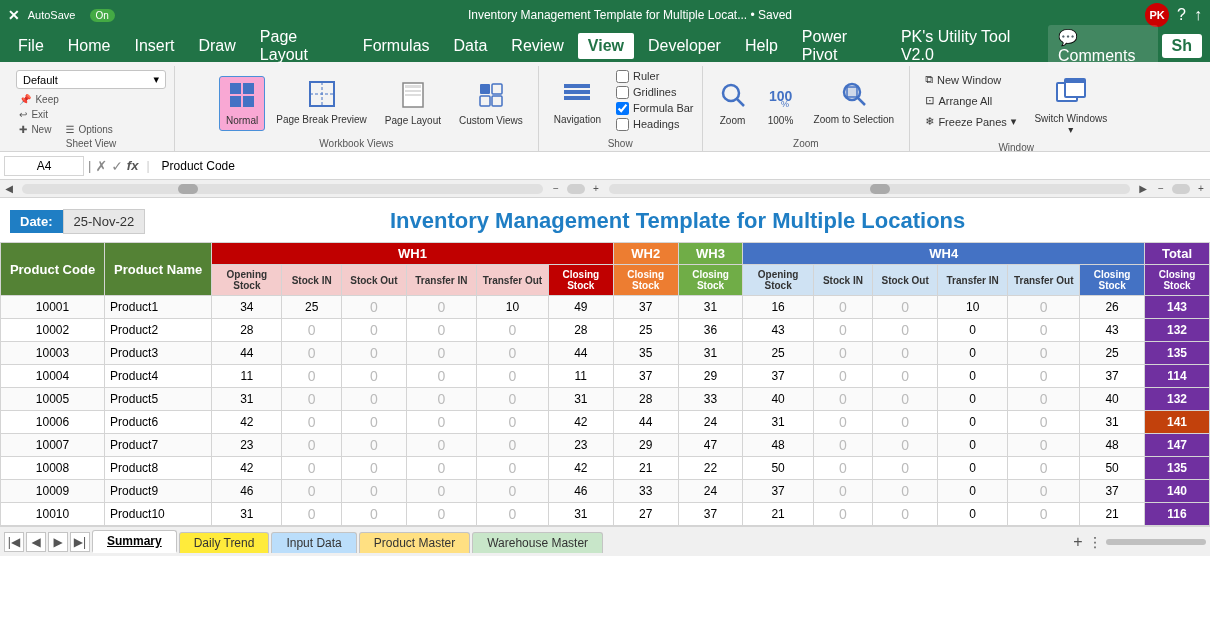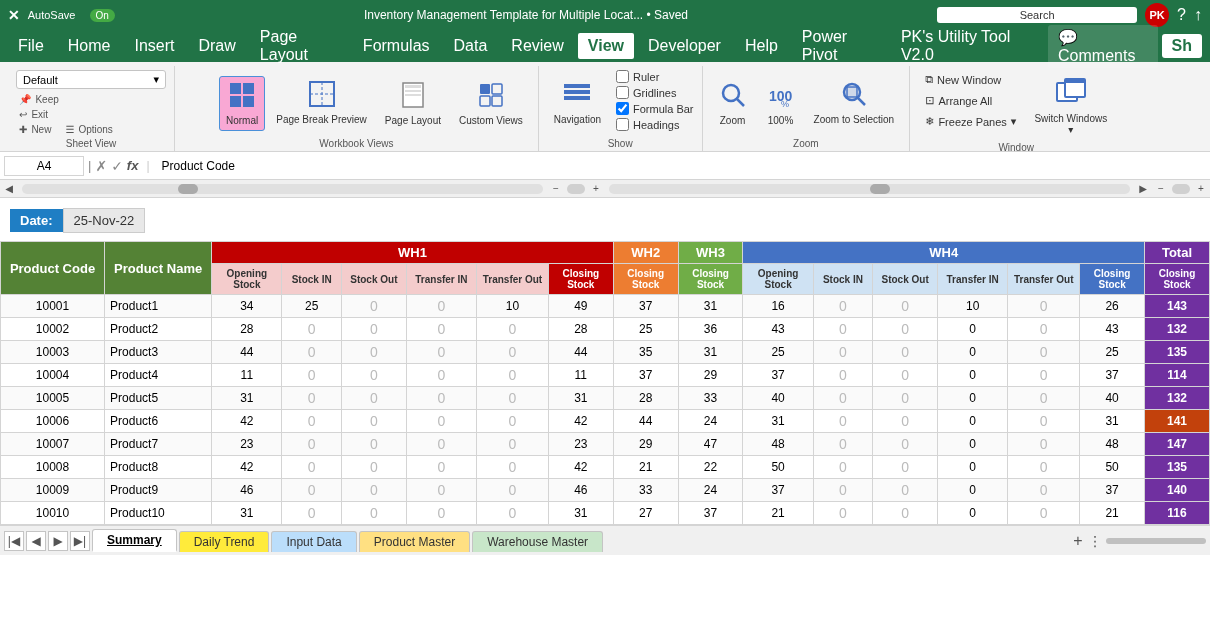--- a/index.html
+++ b/index.html
@@ -342,41 +342,38 @@
     .scroll-dots {
       font-size: 14px;
       color: #555;
       cursor: pointer;
     }
 
     
     .check-cell { color: #bbb; font-size: 14px; }
 
     
-    .ribbon-check { display: flex; align-items: center; gap: 4px; font-size: 11px; color: #333; cursor: pointer; }
+    .ribbon-check { display: flex; gap: 4px; font-size: 11px; color: #333; cursor: pointer; }
     .ribbon-check input { margin: 0; }
   </style>
 </head>
 <body>
 
 <div class="title-bar">
   <div class="title-bar-left">
     <span style="color:#fff; font-weight:bold; font-size:14px;">✕</span>
     <span style="font-size:11px;">
       <span>AutoSave</span>
       <span style="margin-left:11px; background:#4a4; padding:1px 6px; border-radius:10px; font-size:10px;">On</span>
     </span>
   </div>
   <div class="title-bar-center">
     <span>Inventory Management Template for Multiple Locat... • Saved</span>
   </div>
   <div class="title-bar-right">
-    <div class="search-box">
-      <span>Search</span>
-    </div>
     <span style="background:#c00; color:white; border-radius:50%; width:24px; height:24px; display:flex; align-items:center; justify-content:center; font-size:11px; font-weight:bold;">PK</span>
     <span style="font-size:16px;">?</span>
     <span style="font-size:16px;">↑</span>
   </div>
 </div>
 
 <div class="menu-bar">
   <span class="menu-item">File</span>
   <span class="menu-item">Home</span>
   <span class="menu-item">Insert</span>
@@ -615,20 +612,21 @@
   <span class="scroll-btn">+</span>
 </div>
 
 <div class="spreadsheet">
 
   <div class="title-section">
     <div class="date-badge">
       <span class="date-label">Date:</span>
       <span class="date-value">25-Nov-22</span>
     </div>
+    <div class="main-title">Inventory Management Template for Multiple Locations</div>
   </div>
 
   <table class="data-table">
     <colgroup>
       <col style="width:70px">
       <col style="width:80px">
       <col style="width:65px">
       <col style="width:55px">
       <col style="width:60px">
       <col style="width:65px">

